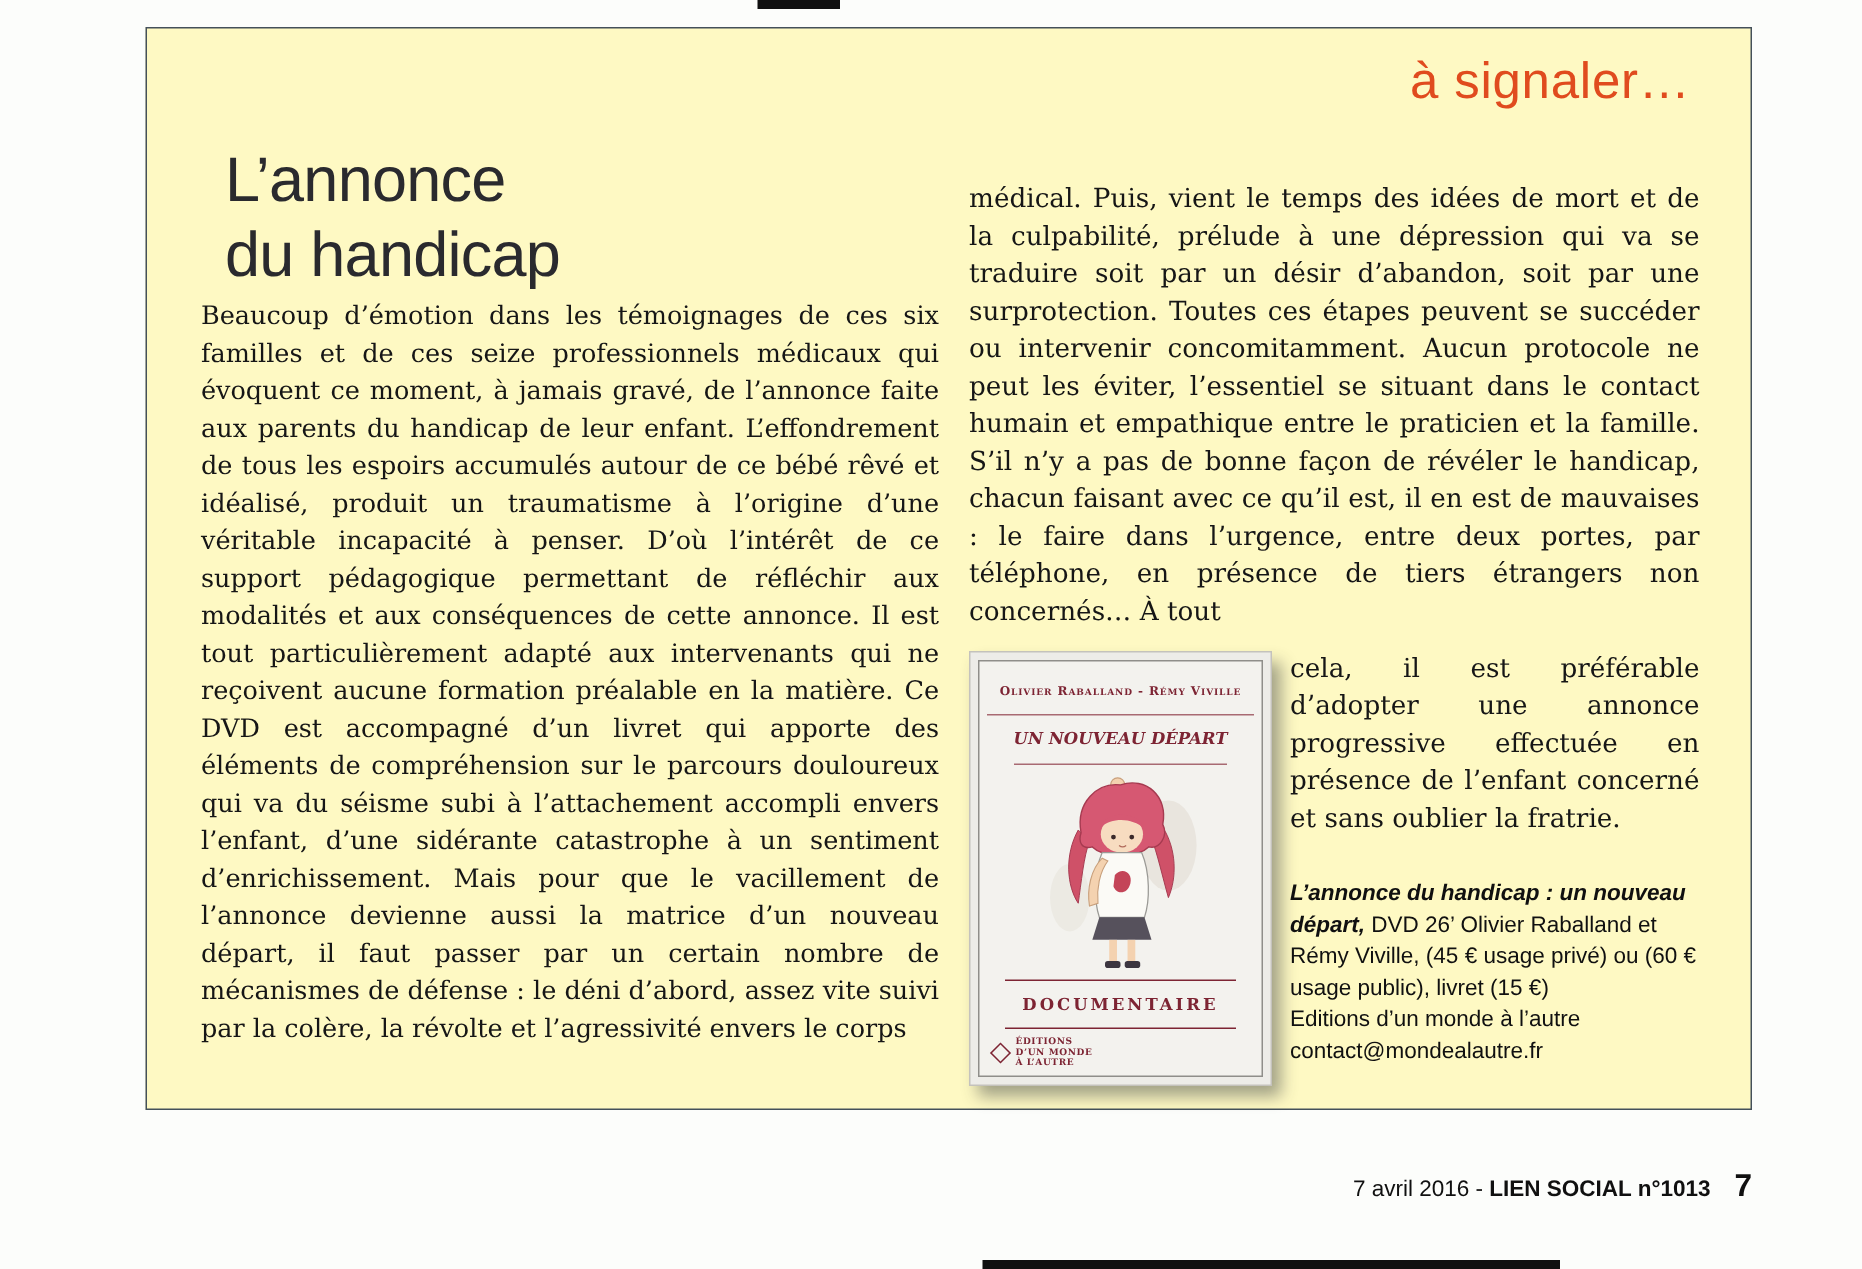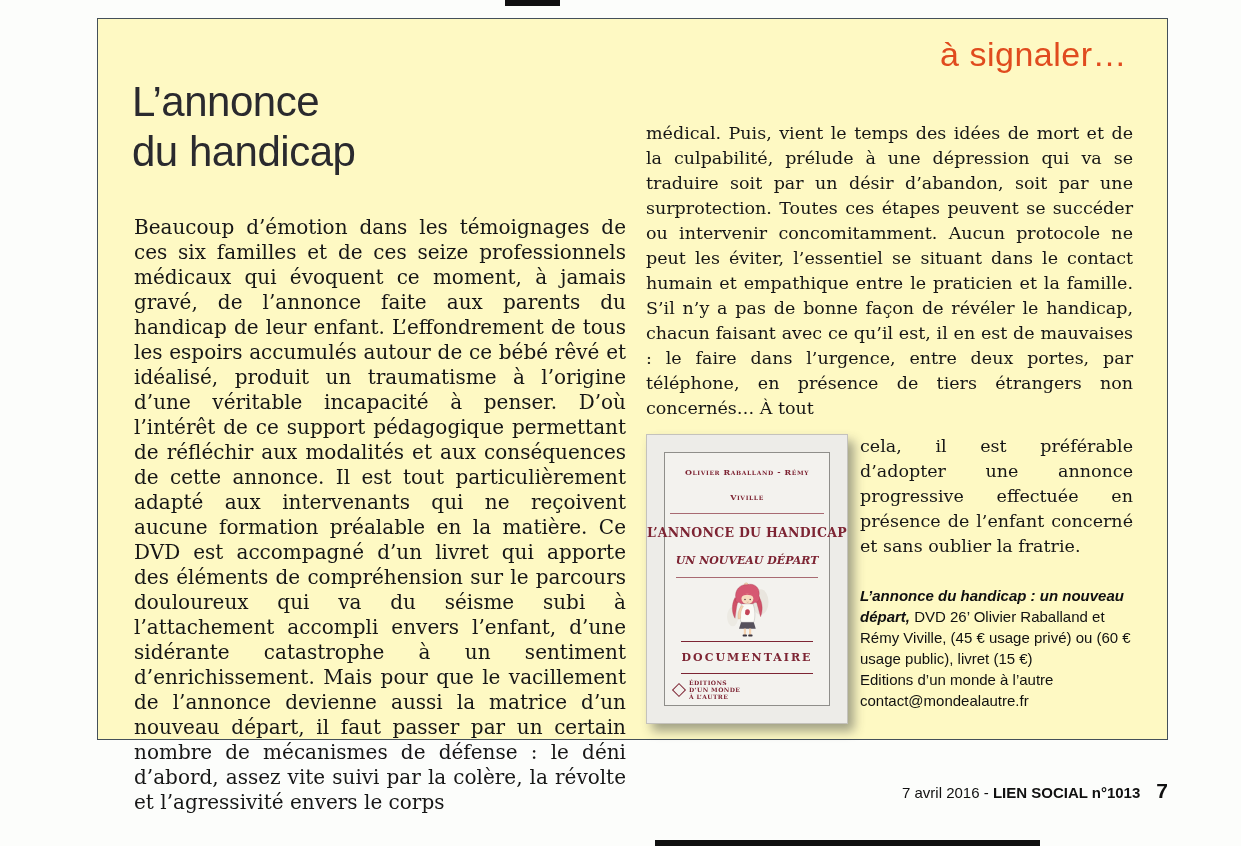--- a/index.html
+++ b/index.html
@@ -15,44 +15,44 @@
   .page {
     position:absolute; left:97px; top:18px; width:1071px; height:722px;
     background:#fef9c3; border:1px solid #44505a; box-sizing:border-box;
   }
   .section-label {
     position:absolute; top:16px; right:40px;
     font-family:"Liberation Sans", sans-serif;
     font-size:34px; color:#e04b1e; letter-spacing:0.5px;
   }
   .article-title {
-    position:absolute; left:34px; top:58px; margin:0;
+    position:absolute; left:34px; top:58px; margin:18px;
     font-family:"Liberation Sans", sans-serif;
     font-size:42px; font-weight:normal; color:#2a2a2e;
     line-height:50px; letter-spacing:-0.5px;
   }
   .article-title span { display:block; }
 
   .col-left {
-    position:absolute; left:36px; top:196px; width:492px;
-    font-size:20px; line-height:25px; color:#161616;
+    position:absolute; left:36px; top:180px; width:492px;
+    font-size:17px; line-height:25px; color:#161616;
     text-align:justify;
   }
   .col-right {
     position:absolute; left:548px; top:102px; width:487px;
     font-size:17.5px; line-height:25px; color:#161616;
     text-align:justify;
   }
   .col-right p { margin:0; }
   .rc-lower { display:flex; margin-top:13px; }
 
   
   .dvd-card {
     width:202px; height:290px; flex:none; box-sizing:border-box;
-    background:#edece8; border:1px solid #c4c2bc; padding:17px;
+    background:#edece8; border:1px solid #c4c2bc; padding:5px;
     box-shadow:6px 7px 10px rgba(50,55,60,0.45);
   }
   .dvd-inner {
     height:100%; box-sizing:border-box; border:1px solid #8f8e8a;
     background:#f3f2ee; padding:5px;
     display:flex; flex-direction:column; align-items:center;
     color:#7d2433;
   }
   .dvd-authors {
     width:100%; text-align:center; font-size:8px; font-weight:bold;
@@ -119,21 +119,20 @@
   <div class="col-left">Beaucoup d’émotion dans les témoignages de ces six familles et de ces seize professionnels médicaux qui évoquent ce moment, à jamais gravé, de l’annonce faite aux parents du handicap de leur enfant. L’effondrement de tous les espoirs accumulés autour de ce bébé rêvé et idéalisé, produit un traumatisme à l’origine d’une véritable incapacité à penser. D’où l’intérêt de ce support pédagogique permettant de réfléchir aux modalités et aux conséquences de cette annonce. Il est tout particulièrement adapté aux intervenants qui ne reçoivent aucune formation préalable en la matière. Ce DVD est accompagné d’un livret qui apporte des éléments de compréhension sur le parcours douloureux qui va du séisme subi à l’attachement accompli envers l’enfant, d’une sidérante catastrophe à un sentiment d’enrichissement. Mais pour que le vacillement de l’annonce devienne aussi la matrice d’un nouveau départ, il faut passer par un certain nombre de mécanismes de défense : le déni d’abord, assez vite suivi par la colère, la révolte et l’agressivité envers le corps</div>
 
   <div class="col-right">
     <p class="rc-start">médical. Puis, vient le temps des idées de mort et de la culpabilité, prélude à une dépression qui va se traduire soit par un désir d’abandon, soit par une surprotection. Toutes ces étapes peuvent se succéder ou intervenir concomitamment. Aucun protocole ne peut les éviter, l’essentiel se situant dans le contact humain et empathique entre le praticien et la famille. S’il n’y a pas de bonne façon de révéler le handicap, chacun faisant avec ce qu’il est, il en est de mauvaises : le faire dans l’urgence, entre deux portes, par téléphone, en présence de tiers étrangers non concernés… À tout</p>
 
     <div class="rc-lower">
 
       <div class="dvd-card">
         <div class="dvd-inner">
           <div class="dvd-authors">Olivier Raballand - Rémy Viville</div>
-          <div class="dvd-title">L’ANNONCE DU HANDICAP</div>
           <div class="dvd-subtitle">UN NOUVEAU DÉPART</div>
 
           <svg class="dvd-art" viewBox="0 0 120 148" width="116" height="140" aria-hidden="true">
             <ellipse cx="94" cy="55" rx="20" ry="32" fill="#e9e5de"></ellipse>
             <ellipse cx="24" cy="92" rx="14" ry="24" fill="#eceae3"></ellipse>
             <path d="M64 64 C70 48 70 30 56 16 C52 12 57 6 62 10 C77 24 79 48 73 66 Z" fill="#f4d2b0" stroke="#c9a07c" stroke-width="0.8"></path>
             <circle cx="58" cy="12" r="5" fill="#f4d2b0" stroke="#c9a07c" stroke-width="0.8"></circle>
             <path d="M30 44 C20 62 22 84 30 96 C32 82 34 62 38 52 Z" fill="#cf5168" stroke="#a63a50" stroke-width="0.7"></path>
             <path d="M90 42 C100 58 100 78 94 92 C90 78 86 60 82 50 Z" fill="#cf5168" stroke="#a63a50" stroke-width="0.7"></path>
             <path d="M32 46 C28 24 44 10 60 12 C78 6 94 20 90 40 C94 48 88 58 80 56 C72 64 48 64 40 56 C32 58 30 52 32 46 Z" fill="#d65872" stroke="#a63a50" stroke-width="1"></path>

